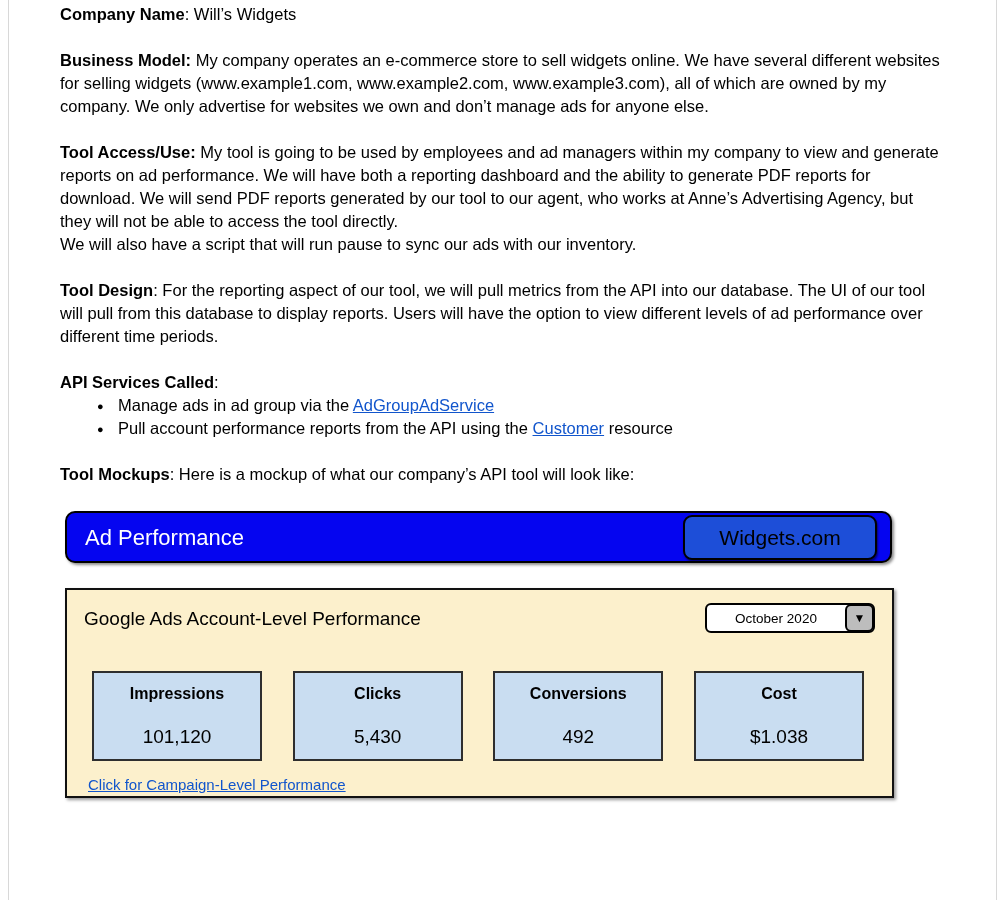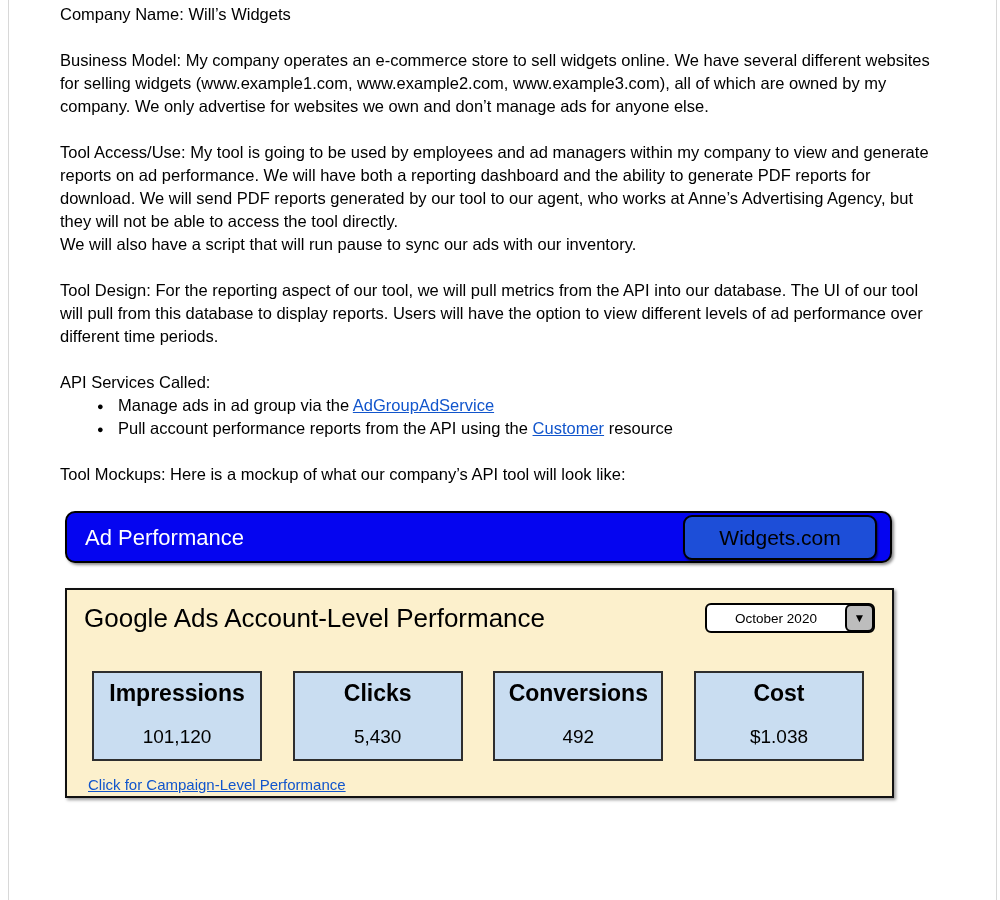--- a/index.html
+++ b/index.html
@@ -15,21 +15,21 @@
     border-right: 1px solid #d8d8d8;
     background: #fff;
   }
   .content {
     padding: 3px 54px 0 51px;
     font-size: 16.5px;
     line-height: 23px;
   }
   p.doc-par { margin-top: 23px; }
   p.doc-par:first-child { margin-top: 0; }
-  .bold { font-weight: normal; }
+  .bold { font-weight: bold; }
   a.doc-link { color: #1155CC; text-decoration: underline; cursor: pointer; }
 
   ul.bullets { list-style: none; }
   ul.bullets li { position: relative; padding-left: 58px; }
   ul.bullets li::before {
     content: "●";
     position: absolute;
     left: 37px;
     top: 1px;
     font-size: 11px;
@@ -72,21 +72,21 @@
     background: #FCF0CC;
     border: 2px solid #111;
     box-shadow: 2px 2px 3px rgba(0,0,0,0.4);
   }
   .panel-header {
     display: flex;
     align-items: center;
     justify-content: space-between;
     padding: 13px 17px 0 17px;
   }
-  .panel-title { font-size: 26px; }
+  .panel-title { font-size: 19px; }
   .dropdown {
     width: 170px;
     height: 30px;
     background: #fff;
     border: 2px solid #000;
     border-radius: 6px;
     display: flex;
     align-items: stretch;
     cursor: pointer;
     margin-left: 48px;
@@ -121,21 +121,21 @@
     width: 170px;
     height: 90px;
     background: #C9DDF1;
     border: 2px solid #2e2e2e;
     display: flex;
     flex-direction: column;
     align-items: center;
     justify-content: space-between;
     padding: 9px 0 11px 0;
   }
-  .metric-label { font-size: 23px; font-weight: bold; }
+  .metric-label { font-size: 16px; font-weight: bold; }
   .metric-value { font-size: 19px; }
 
   .panel-link-row { padding: 12px 0 0 21px; }
   .panel-link { font-size: 15px; color: #1155CC; text-decoration: underline; cursor: pointer; }
 </style>
 </head>
 <body>
 
 <div class="page">
   <div class="content">

